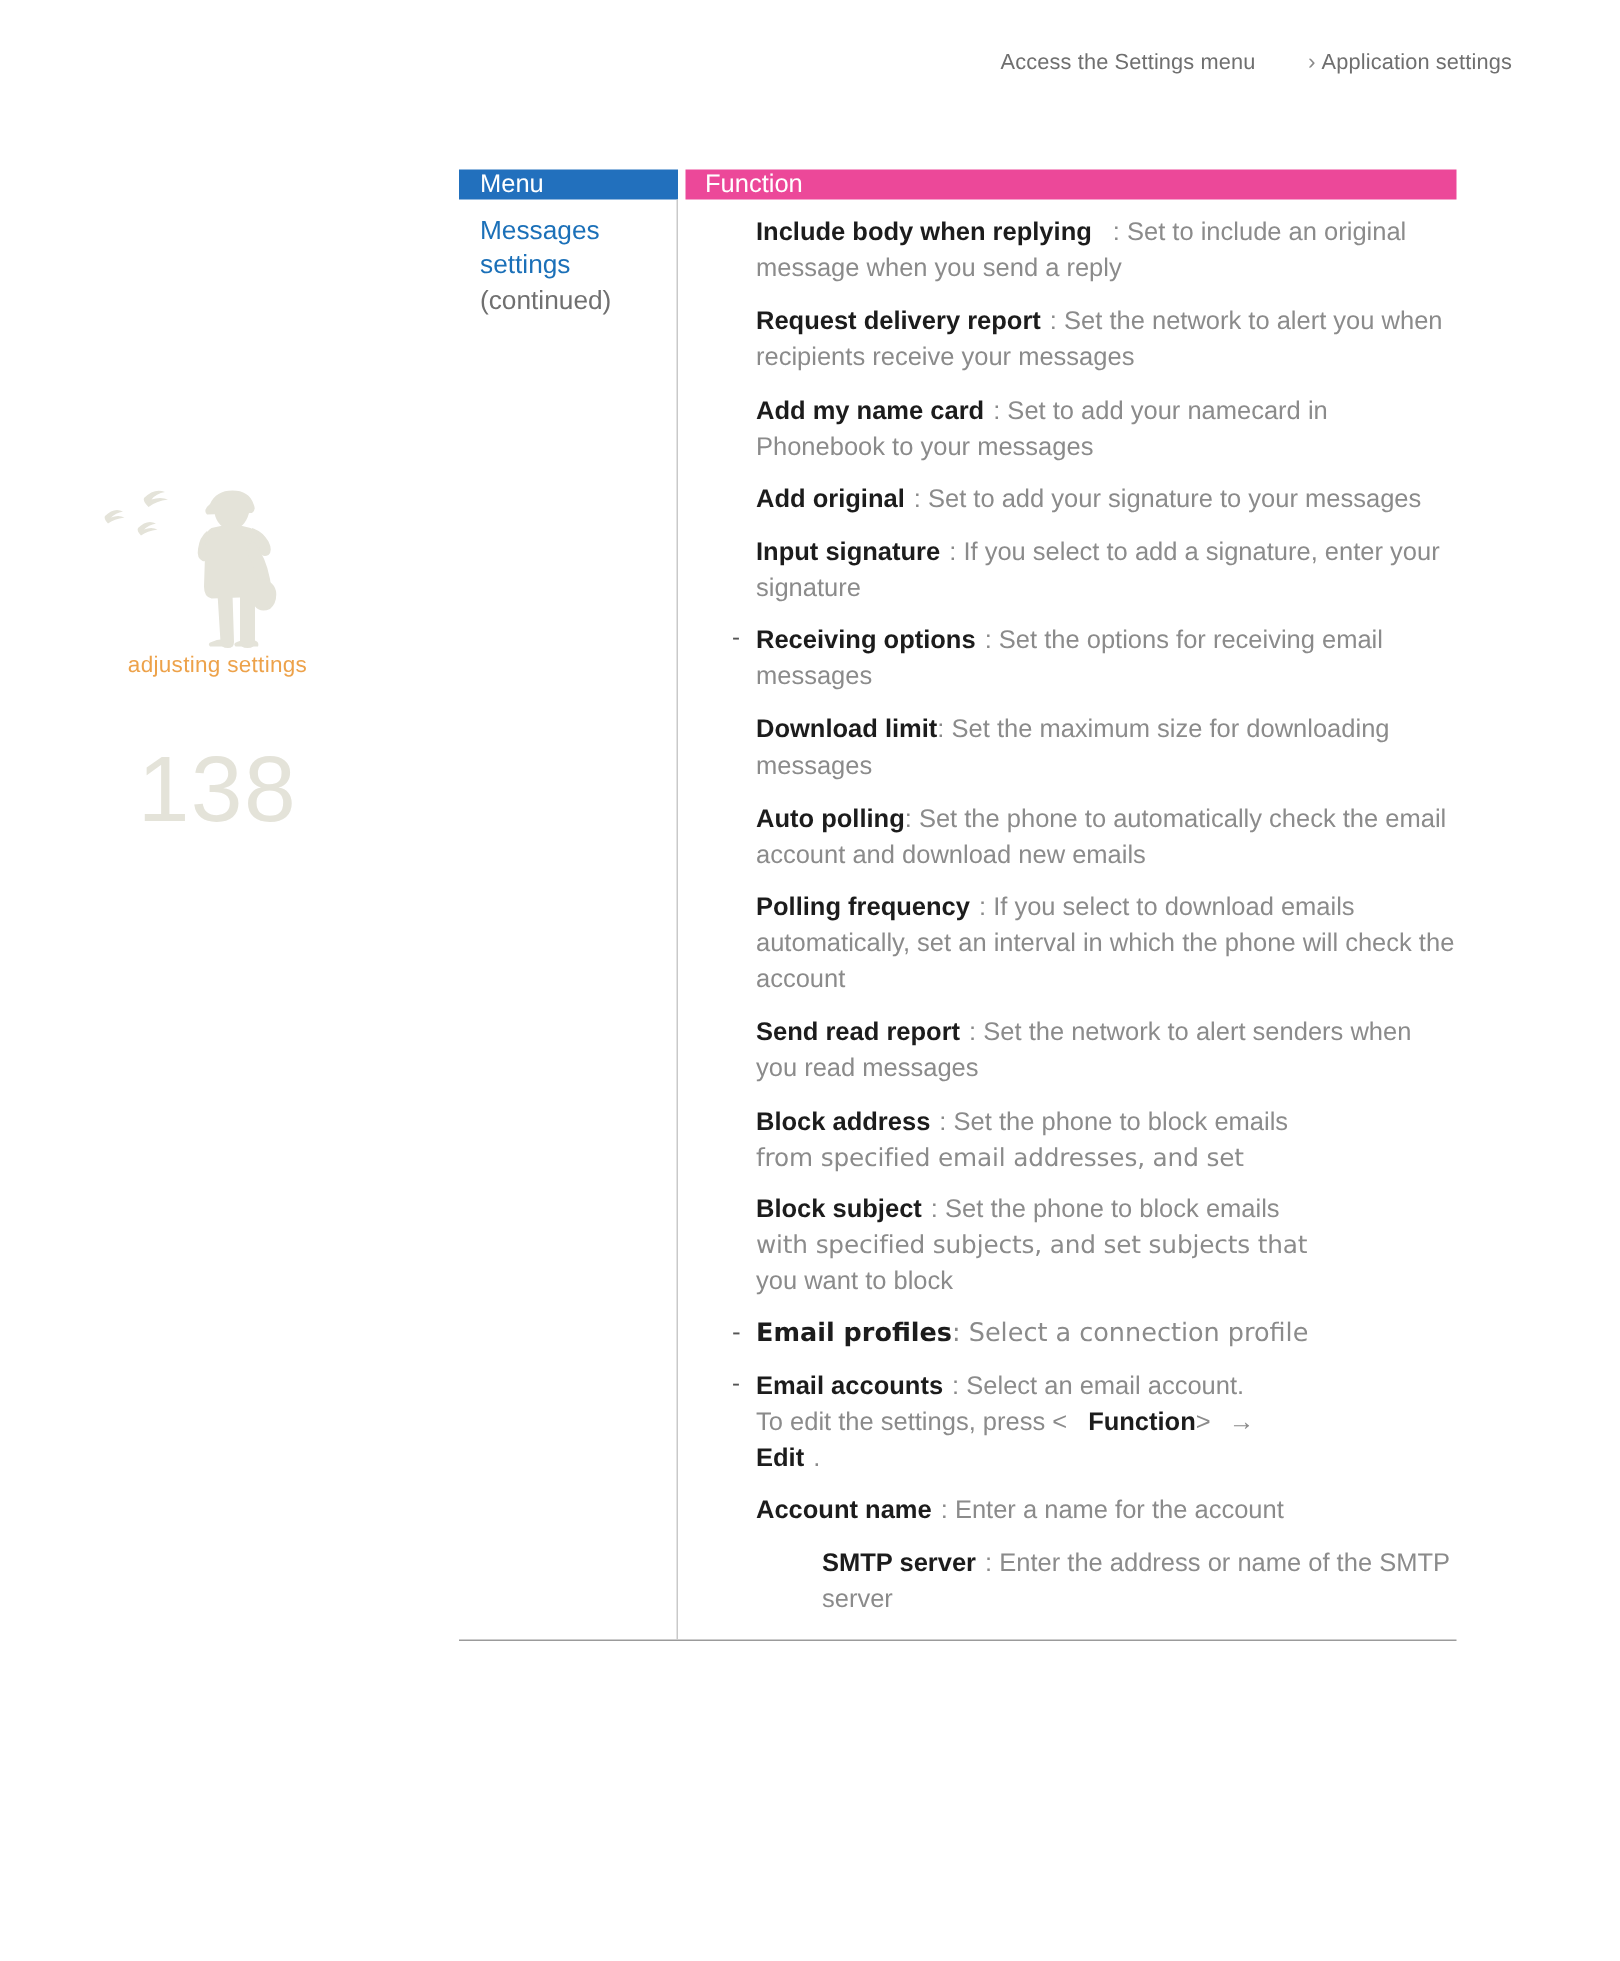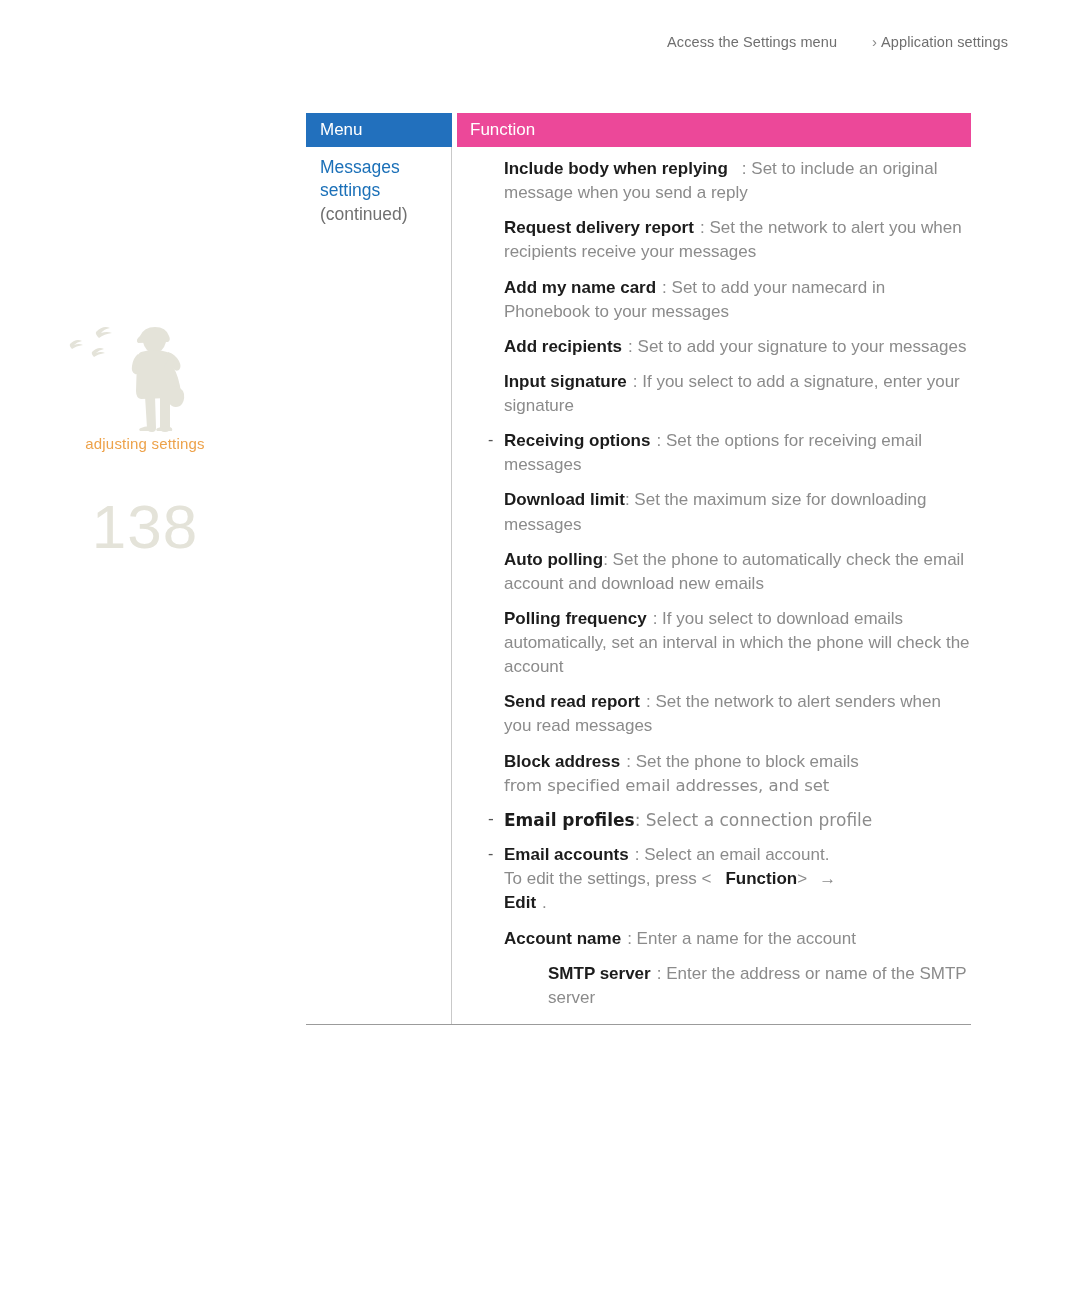--- a/index.html
+++ b/index.html
@@ -64,21 +64,21 @@
 
   
   .table-wrap {
     position: absolute;
     left: 306px;
     top: 113px;
     width: 665px;
   }
   .thead {
     display: flex;
-    height: 34px;
+    height: 20px;
   }
   .th-menu {
     width: 146px;
     background: #2270bd;
     color: #ffffff;
     font-size: 17px;
     display: flex;
     align-items: center;
     padding-left: 14px;
   }
@@ -242,21 +242,21 @@
         <span class="term">Request delivery report</span><span class="sep-gap-sm"></span><span class="desc">:</span>
         <span class="desc">Set the network to alert you when recipients receive your messages</span>
       </div>
 
       <div class="entry">
         <span class="term">Add my name card</span><span class="sep-gap-sm"></span><span class="desc">:</span>
         <span class="desc">Set to add your namecard in Phonebook to your messages</span>
       </div>
 
       <div class="entry">
-        <span class="term">Add recipients</span><span class="sep-gap-sm"></span><span class="desc">:</span>
+        <span class="term">Add original</span><span class="sep-gap-sm"></span><span class="desc">:</span>
         <span class="desc">Set to add your signature to your messages</span>
       </div>
 
       <div class="entry">
         <span class="term">Input signature</span><span class="sep-gap-sm"></span><span class="desc">:</span>
         <span class="desc">If you select to add a signature, enter your signature</span>
       </div>
 
       <div class="entry">
         <span class="dash">-</span>
@@ -283,20 +283,26 @@
         <span class="term">Send read report</span><span class="sep-gap-sm"></span><span class="desc">:</span>
         <span class="desc">Set the network to alert senders when you read messages</span>
       </div>
 
       <div class="entry">
         <span class="term">Block address</span><span class="sep-gap-sm"></span><span class="desc">:</span>
         <span class="desc">Set the phone to block emails</span>
         <div class="alt-font desc">from specified email addresses, and set</div>
       </div>
 
+      <div class="entry">
+        <span class="term">Block subject</span><span class="sep-gap-sm"></span><span class="desc">:</span>
+        <span class="desc">Set the phone to block emails</span>
+        <div class="alt-font desc">with specified subjects, and set subjects that</div>
+        <div class="desc">you want to block</div>
+      </div>
 
       <div class="entry entry-alt">
         <span class="dash">-</span>
         <span class="term">Email profiles</span><span class="desc">:</span>
         <span class="desc">Select a connection profile</span>
       </div>
 
       <div class="entry">
         <span class="dash">-</span>
         <span class="term">Email accounts</span><span class="sep-gap-sm"></span><span class="desc">:</span>

